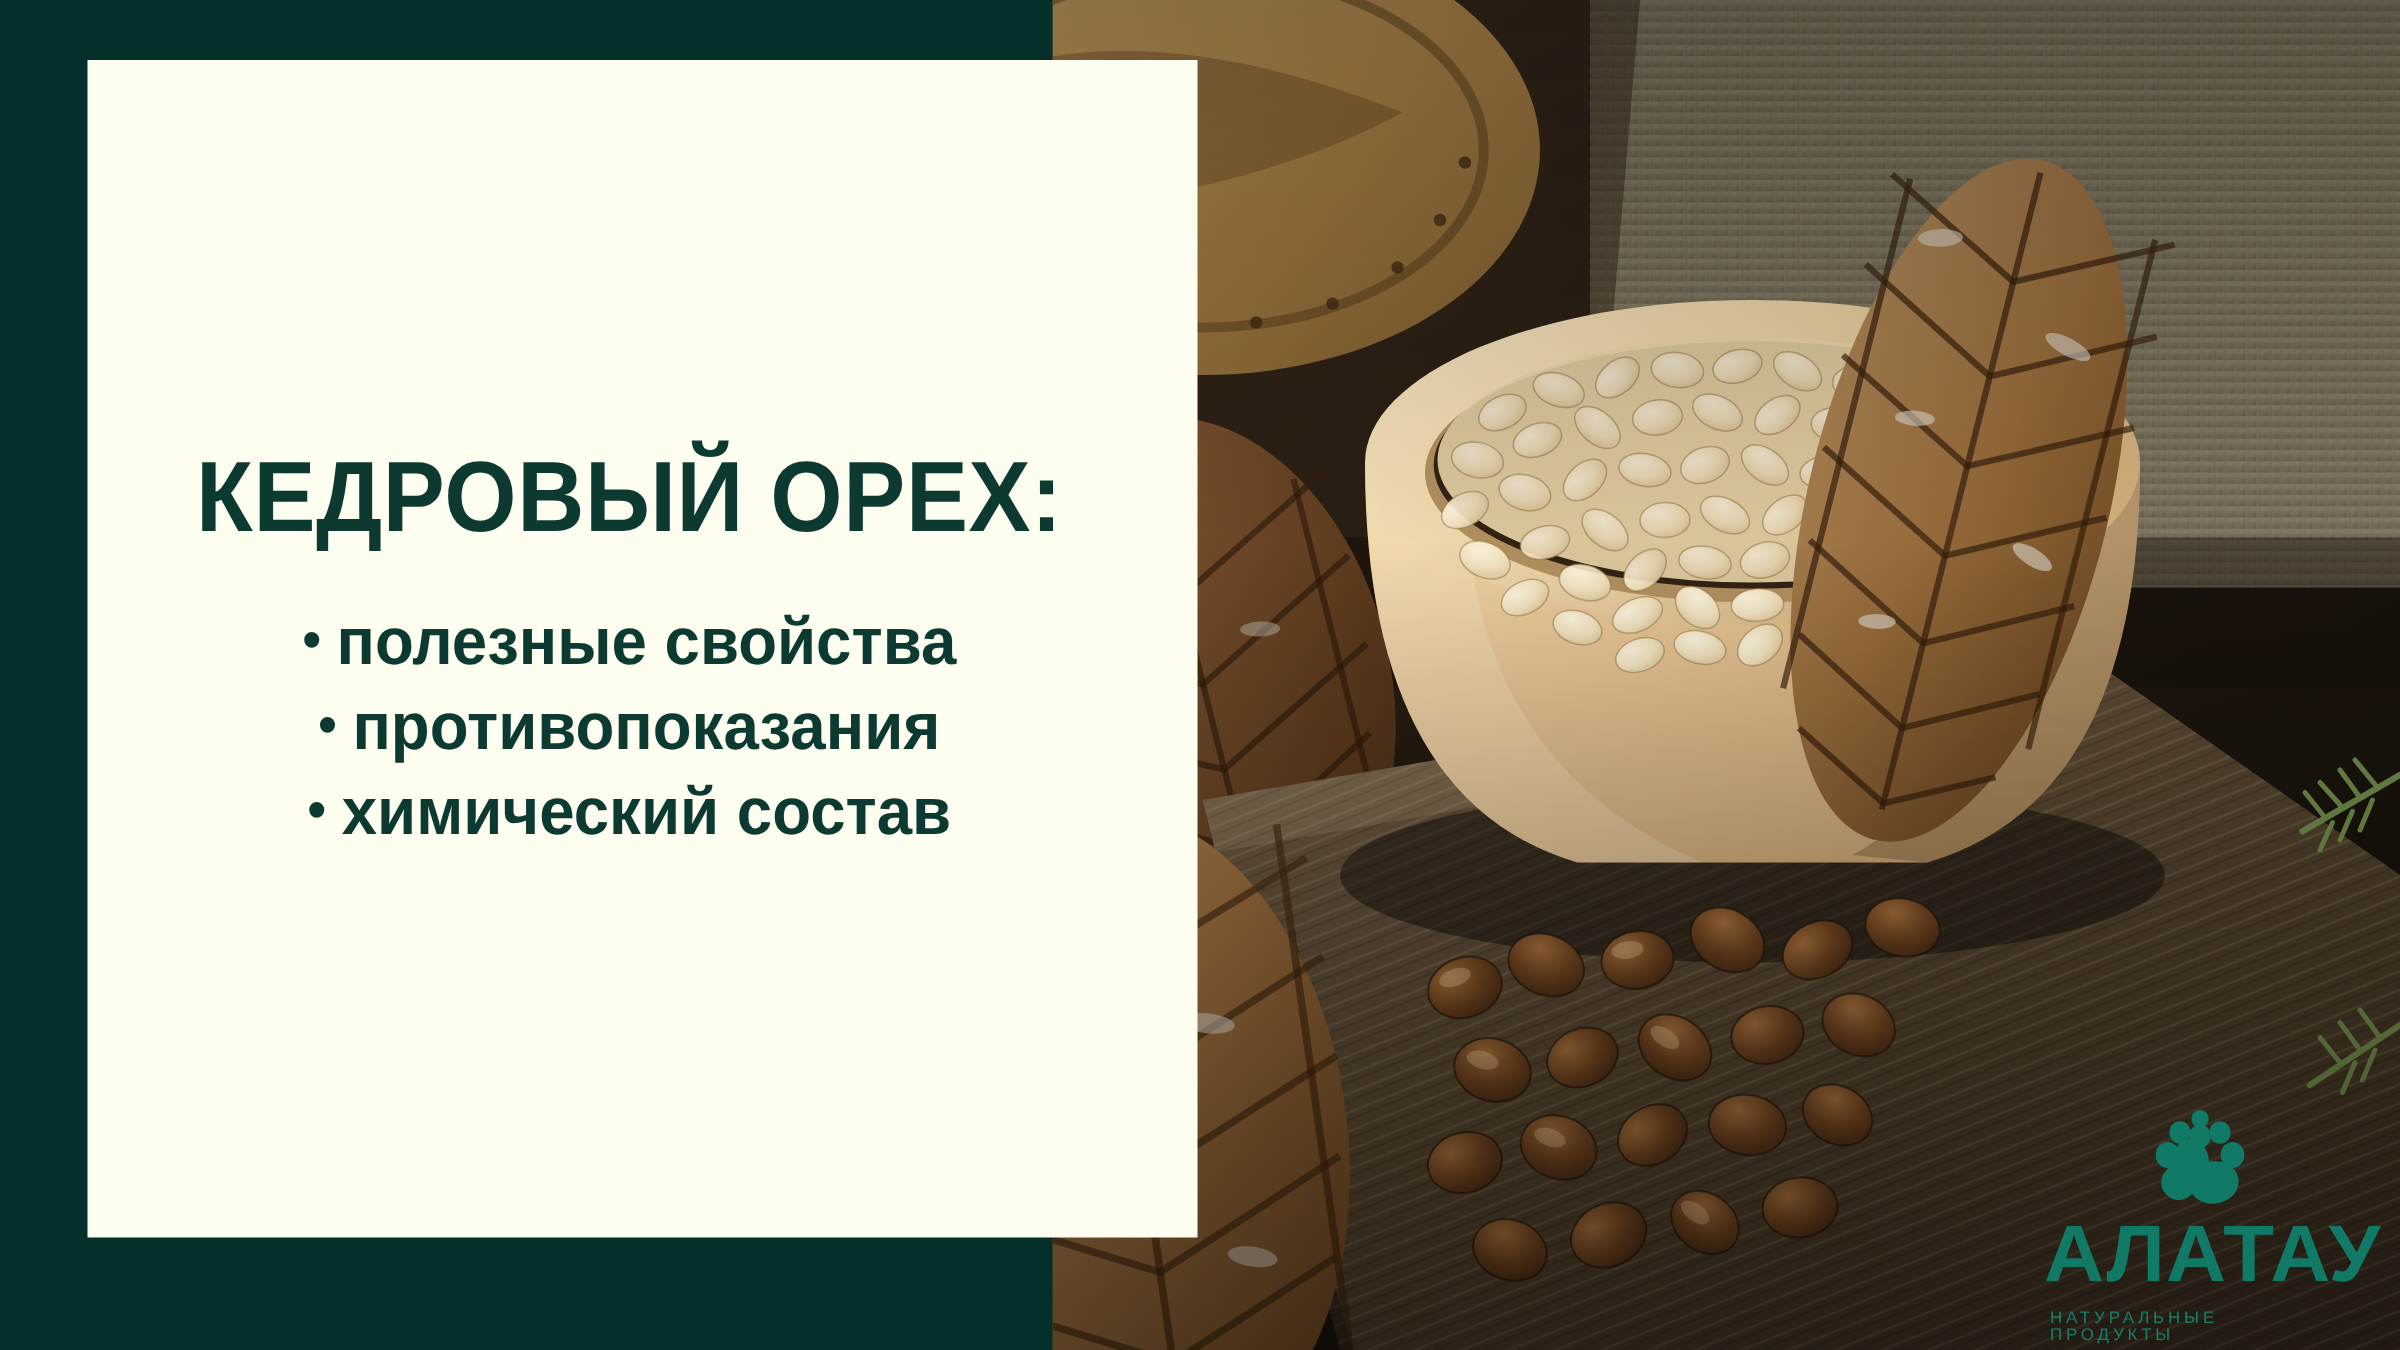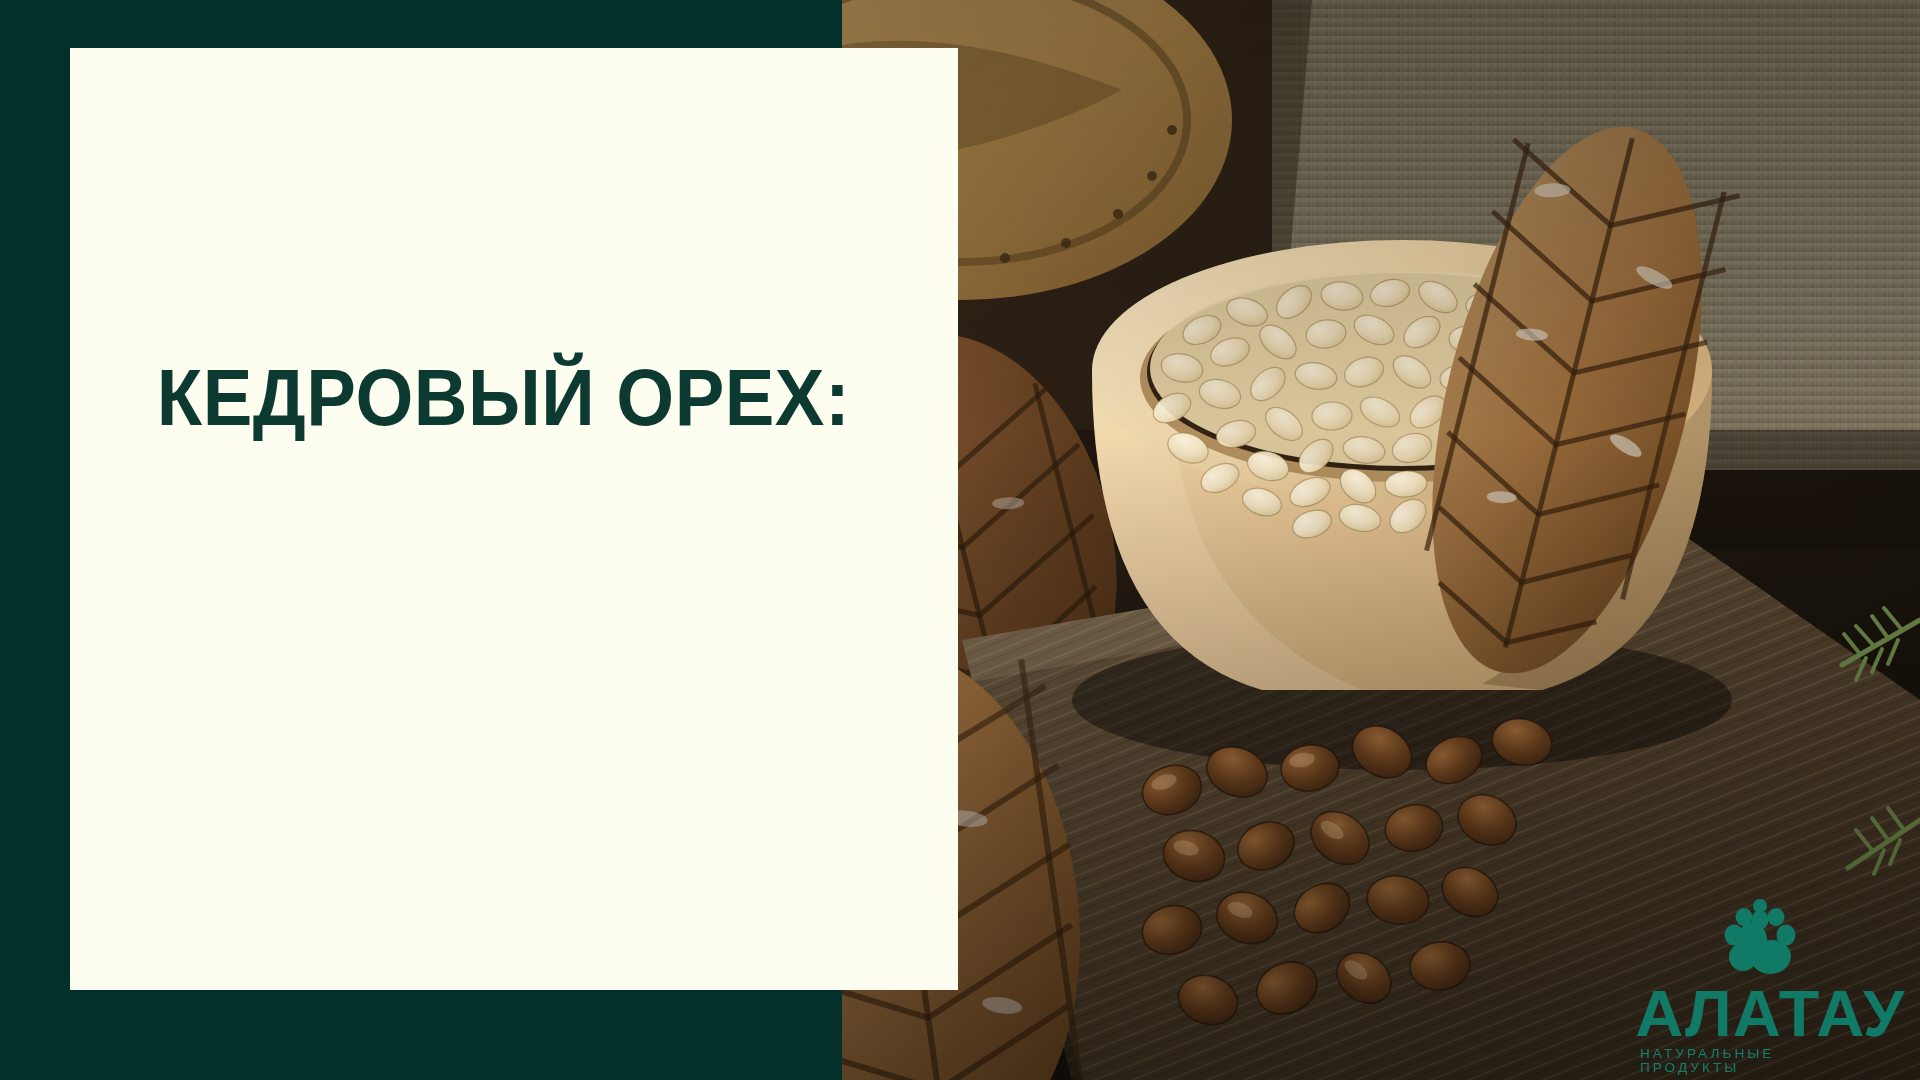--- a/index.html
+++ b/index.html
@@ -90,21 +90,21 @@
     letter-spacing:1px;
     color:#117A66;
     line-height:0.92;
     transform:scaleX(1.04);
   }
   .logo-tag {
     font-family:"Liberation Sans", sans-serif;
     font-size:13.5px;
     letter-spacing:3.1px;
     color:#15806B;
-    margin-top:3px;
+    margin-top:14px;
   }
 </style>
 </head>
 <body>
 
 <div class="photo">
   <svg viewBox="0 0 1078 1080" preserveAspectRatio="xMidYMid slice" aria-hidden="true">
     <defs>
       <linearGradient id="burlap" x1="0" y1="0" x2="1" y2="1">
         <stop offset="0%" stop-color="#9e9782"></stop>
@@ -412,20 +412,31 @@
 
     <rect x="0" y="0" width="1078" height="1080" fill="url(#vig)"></rect>
   </svg>
 </div>
 
 <div class="panel">
   <div class="panel-inner">
 
     <h1 class="title">КЕДРОВЫЙ ОРЕХ:</h1>
 
+    <ul class="bullets">
+      <li>
+        <span class="dot">•</span><span>полезные свойства</span>
+      </li>
+      <li>
+        <span class="dot">•</span><span>противопоказания</span>
+      </li>
+      <li>
+        <span class="dot">•</span><span>химический состав</span>
+      </li>
+    </ul>
 
   </div>
 </div>
 
 <div class="logo">
   <svg class="logo-mark" width="92" height="84" viewBox="0 0 92 84" aria-hidden="true">
     <g fill="#117A66">
       <ellipse cx="46" cy="7" rx="7" ry="7"></ellipse>
       <ellipse cx="30" cy="18" rx="8.5" ry="9"></ellipse>
       <ellipse cx="46" cy="21" rx="8.5" ry="9.5"></ellipse>

